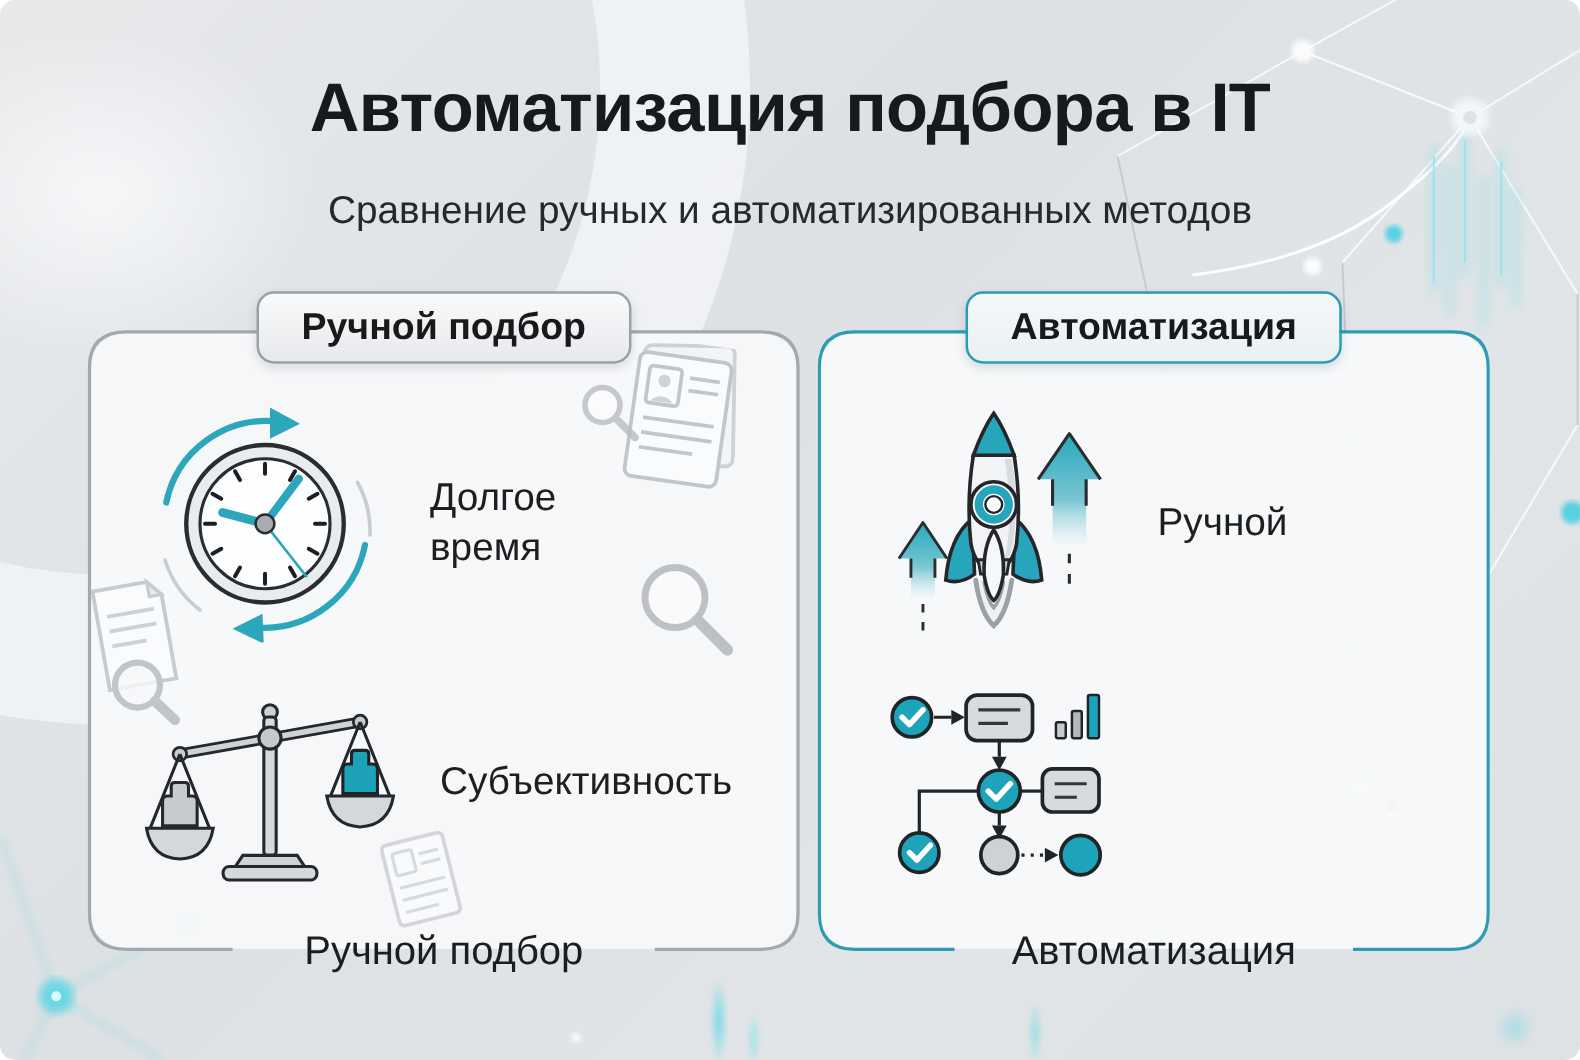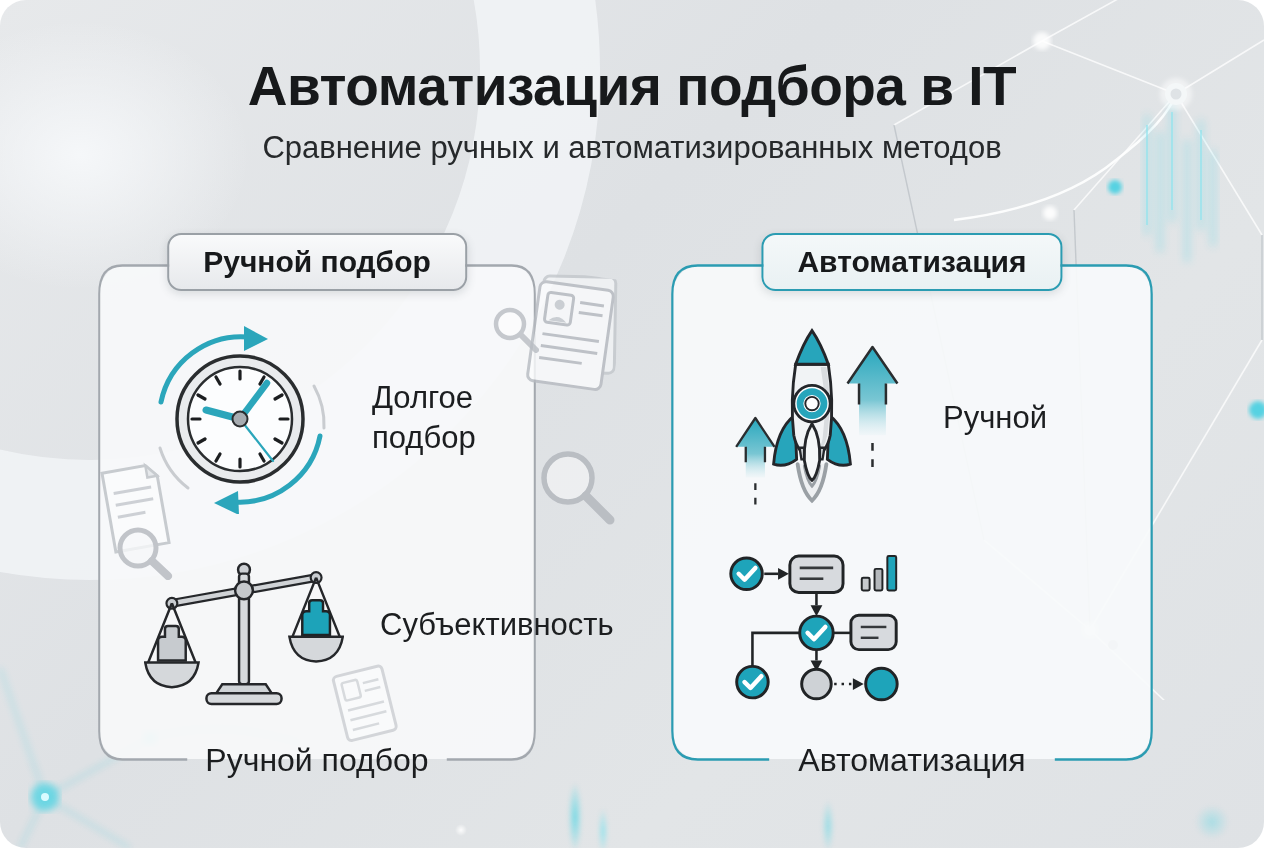--- a/index.html
+++ b/index.html
@@ -1,46 +1,46 @@
 <!DOCTYPE html>
 <html><head>
 <meta charset="utf-8">
 <style>
   * { margin:0; padding:0; box-sizing:border-box; }
   html,body { background:#ffffff; }
   body { font-family:"Liberation Sans", sans-serif; width:1264px; height:848px; }
 
   .canvas{
     position:relative; width:1264px; height:848px; overflow:hidden;
-    border-radius:26px;
+    border-radius:12px;
     background:linear-gradient(135deg,#e7e9eb 0%,#dee1e4 40%,#e2e5e7 70%,#dfe2e5 100%);
   }
 
   
   .ring-tl{
     position:absolute; left:-420px; top:-440px; width:1020px; height:1020px;
     border-radius:50%; border:120px solid rgba(243,245,247,.8);
   }
   .blob-tl{
     position:absolute; left:-90px; top:20px; width:340px; height:270px; border-radius:50%;
     background:radial-gradient(closest-side, rgba(246,248,250,.95), rgba(246,248,250,0));
   }
   .net-svg{ position:absolute; right:0; top:0; }
   .glow-svg{ position:absolute; left:0; bottom:0; }
   .spot{ position:absolute; border-radius:50%; pointer-events:none; }
 
   
   .header{ position:absolute; left:0; top:54px; width:100%; text-align:center; }
   .title{ font-size:55px; font-weight:800; color:#17191b; letter-spacing:-0.5px; }
-  .subtitle{ margin-top:12px; font-size:31px; font-weight:400; color:#26292b; }
+  .subtitle{ margin-top:32px; font-size:31px; font-weight:400; color:#26292b; }
 
   
   .panel{ position:absolute; top:264px; height:497px; }
-  .panel-manual{ left:70px;  width:438px;margin-left:28px; }
-  .panel-auto  { left:654px; width:482px;margin-left:17px; }
+  .panel-manual{ left:70px;  width:570px; }
+  .panel-auto  { left:654px; width:538px; }
   .frame{ position:absolute; inset:0; width:100%; height:100%; }
 
   .badge{
     position:absolute; top:-31px; left:50%; transform:translateX(-50%);
     height:58px; display:flex; align-items:center; padding:0 34px;
     border-radius:14px; font-size:30px; font-weight:700; color:#17191b;
     white-space:nowrap; box-shadow:0 3px 8px rgba(70,80,90,.16);
   }
   .badge-manual{ background:linear-gradient(#f9fafb,#e7e9ec); border:2px solid #9aa0a6; }
   .badge-auto  { background:linear-gradient(#f4f8f9,#e9f1f3); border:2.5px solid #2b9cb2; }
@@ -222,21 +222,21 @@
           <line x1="54" y1="73" x2="61" y2="77"></line>
             <line x1="72" y1="55" x2="76" y2="62"></line>
         </g>
         <line x1="96" y1="97" x2="123" y2="61" stroke="#2ba6bb" stroke-width="6.5" stroke-linecap="round"></line>
         <line x1="96" y1="97" x2="62" y2="88" stroke="#2ba6bb" stroke-width="7" stroke-linecap="round"></line>
         <line x1="96" y1="97" x2="129" y2="139" stroke="#2ba6bb" stroke-width="2.2" stroke-linecap="round"></line>
         <circle cx="96" cy="97" r="7.5" fill="#a7acb1" stroke="#2a2d2f" stroke-width="2"></circle>
       </svg>
       <div class="item-text">
         <span>Долгое</span>
-        <span>подбор</span>
+        <span>время</span>
       </div>
     </div>
 
     <div class="row row-2">
       <svg class="icon-box" width="200" height="162" viewBox="0 0 200 164">
         <circle cx="100" cy="26" r="6" fill="#cdd0d4" stroke="#25272a" stroke-width="2.5"></circle>
         <rect x="95" y="30" width="10" height="112" rx="3" fill="#d7dadd" stroke="#25272a" stroke-width="2.5"></rect>
         <line x1="27" y1="60" x2="173" y2="34" stroke="#25272a" stroke-width="9" stroke-linecap="round"></line>
         <line x1="27" y1="60" x2="173" y2="34" stroke="#d0d3d6" stroke-width="4.5" stroke-linecap="round"></line>
         <circle cx="100" cy="47" r="9" fill="#c6c9cc" stroke="#25272a" stroke-width="2.5"></circle>

